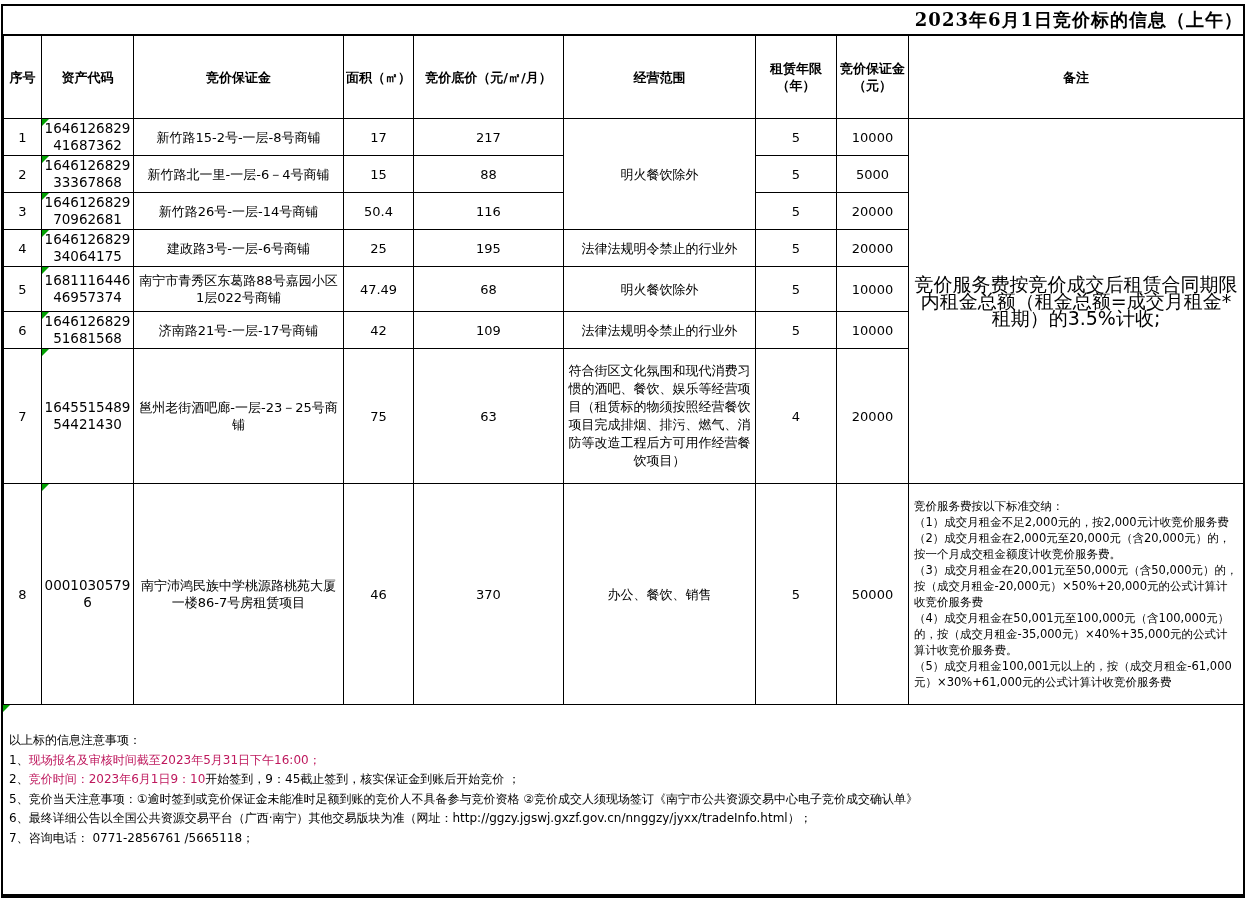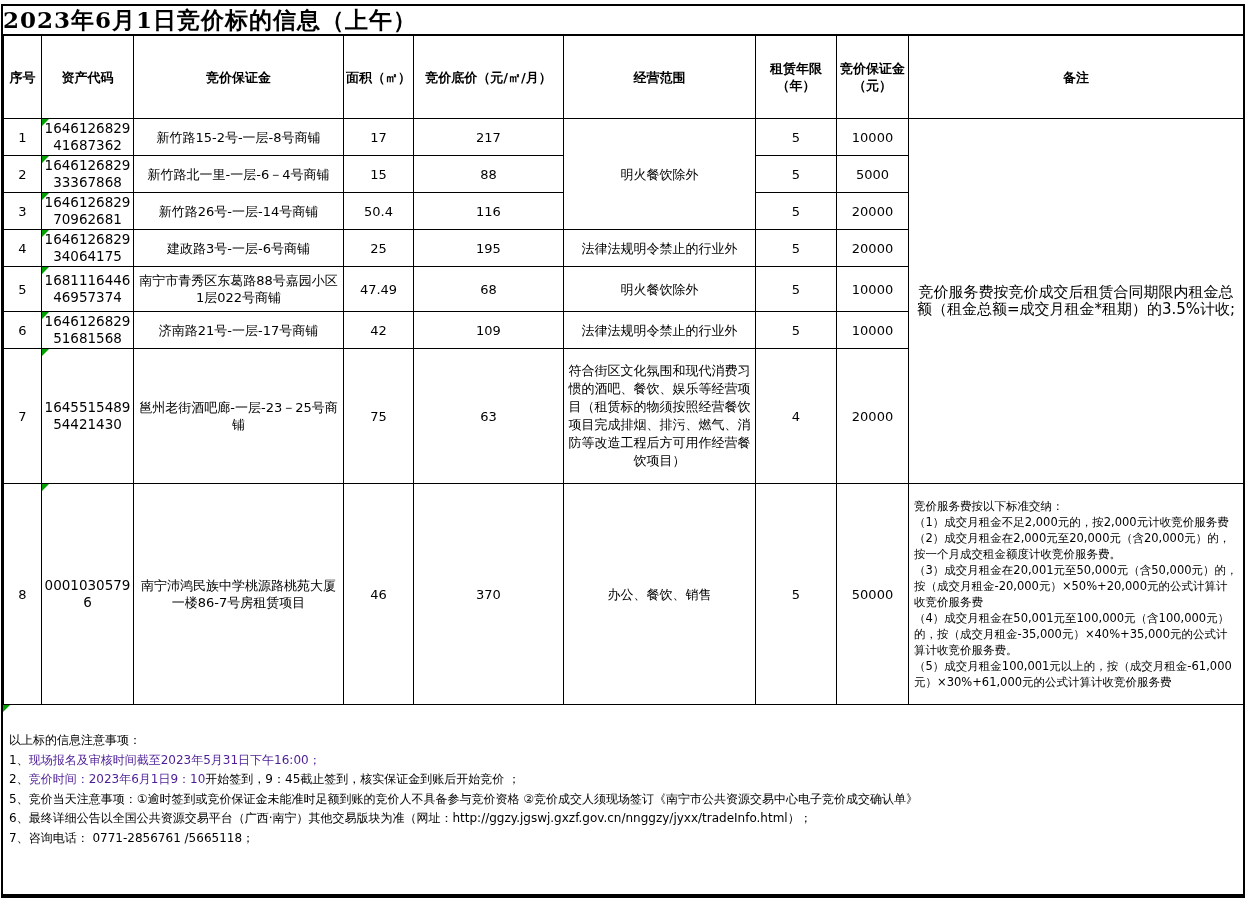--- a/index.html
+++ b/index.html
@@ -7,22 +7,22 @@
     width:1245px; height:900px; background:#ffffff; color:#000;
     font-family:"DejaVu Sans","Liberation Sans",sans-serif;
     position:relative; overflow:hidden;
   }
   .sheet {
     position:absolute; top:4px; left:1px; width:1240px;
     border:2px solid #000; border-bottom:4px solid #000;
     background:#fff;
   }
   .title-bar {
-    height:28px; line-height:27px; text-align:left;
-    font-size:23px; font-weight:bold; letter-spacing:1px;
+    height:28px; line-height:27px; text-align:right;
+    font-size:18px; font-weight:bold; letter-spacing:1px;
     border-bottom:1px solid #000;
     font-family:"DejaVu Serif","Liberation Serif",serif;
   }
   table.bid-table {
     border-collapse:collapse; table-layout:fixed; width:100%;
   }
   .bid-table th, .bid-table td {
     border:1px solid #000; text-align:center; vertical-align:middle;
     font-size:13px; line-height:17px; padding:1px 2px; overflow:hidden;
   }
@@ -31,32 +31,32 @@
   tr.r-std    { height:37px; }
   tr.r-5      { height:45px; }
   tr.r-7      { height:135px; }
   tr.r-8      { height:221px; }
   td.code-cell { position:relative; word-break:break-all; font-size:13.5px; }
   td.name-cell { padding:1px 4px; }
   .corner-marker {
     position:absolute; top:0; left:0; width:0; height:0;
     border-top:7px solid #00a000; border-right:7px solid transparent;
   }
-  td.remark-merged { font-size:15px; padding:1px 4px; }
+  td.remark-merged { font-size:19px; padding:1px 4px; }
   td.remark-8 {
     text-align:left; vertical-align:middle; white-space:pre-wrap;
     font-size:11.5px; line-height:16px; padding:2px 5px;
   }
   td.scope-7 { font-size:13px; line-height:18px; padding:1px 3px; }
   .notes-block {
     position:relative; height:163px; padding:26px 0 0 6px;
     font-size:12px;
   }
   .notes-block p { margin:0; line-height:19.6px; white-space:nowrap; }
-  .red { color:#4c1d95; }
+  .red { color:#be185d; }
 </style>
 </head>
 <body>
 
 <div class="sheet">
 
   <div class="title-bar">2023年6月1日竞价标的信息（上午）</div>
 
   <table class="bid-table">
     <colgroup>

